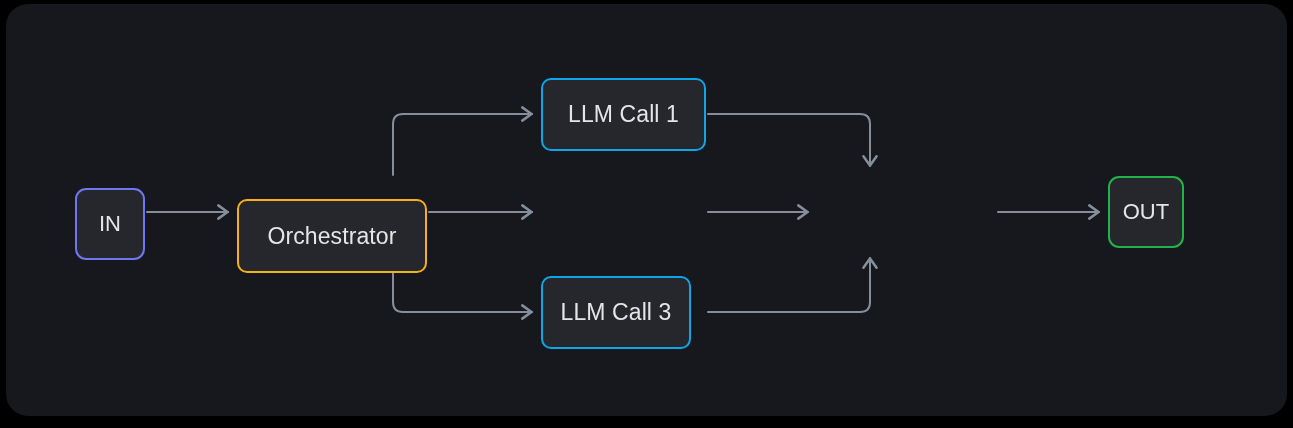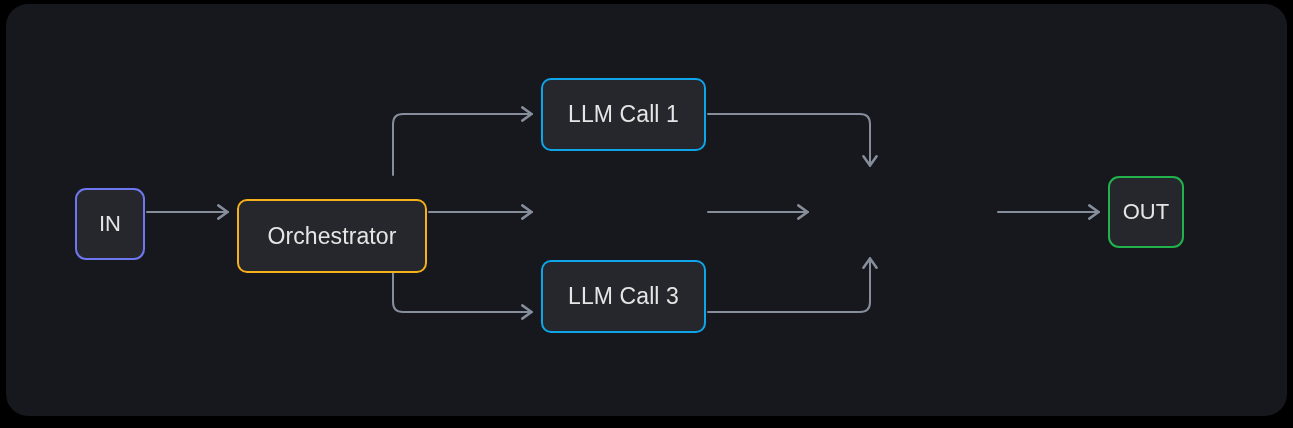--- a/index.html
+++ b/index.html
@@ -58,21 +58,21 @@
   .node.accent-indigo { border-color: #6f77f0; }
   .node.accent-amber  { border-color: #f5b01a; }
   .node.accent-green  { border-color: #22b24c; }
   .node-label { pointer-events: none; }
 
   
   #node-in          { left: 75px;  top: 176px; width: 70px;  height: 72px; margin-top: 12px; }
   #node-orchestrator{ left: 237px; top: 175px; width: 190px; height: 74px; margin-top: 24px; }
   #node-llm-1       { left: 541px; top: 78px;  width: 165px; height: 73px; }
   #node-llm-2       { left: 541px; top: 176px; width: 165px; height: 73px; }
-  #node-llm-3       { left: 541px; top: 260px; width: 165px; height: 73px; align-items: center; }
+  #node-llm-3       { left: 541px; top: 276px; width: 150px; height: 73px; align-items: center; }
   #node-synthesizer { left: 817px; top: 175px; width: 179px; height: 74px; }
   #node-out         { left: 1108px;top: 176px; width: 76px;  height: 72px; }
 </style>
 </head>
 <body>
 
 <div id="canvas">
 
   <div id="board"></div>
 

